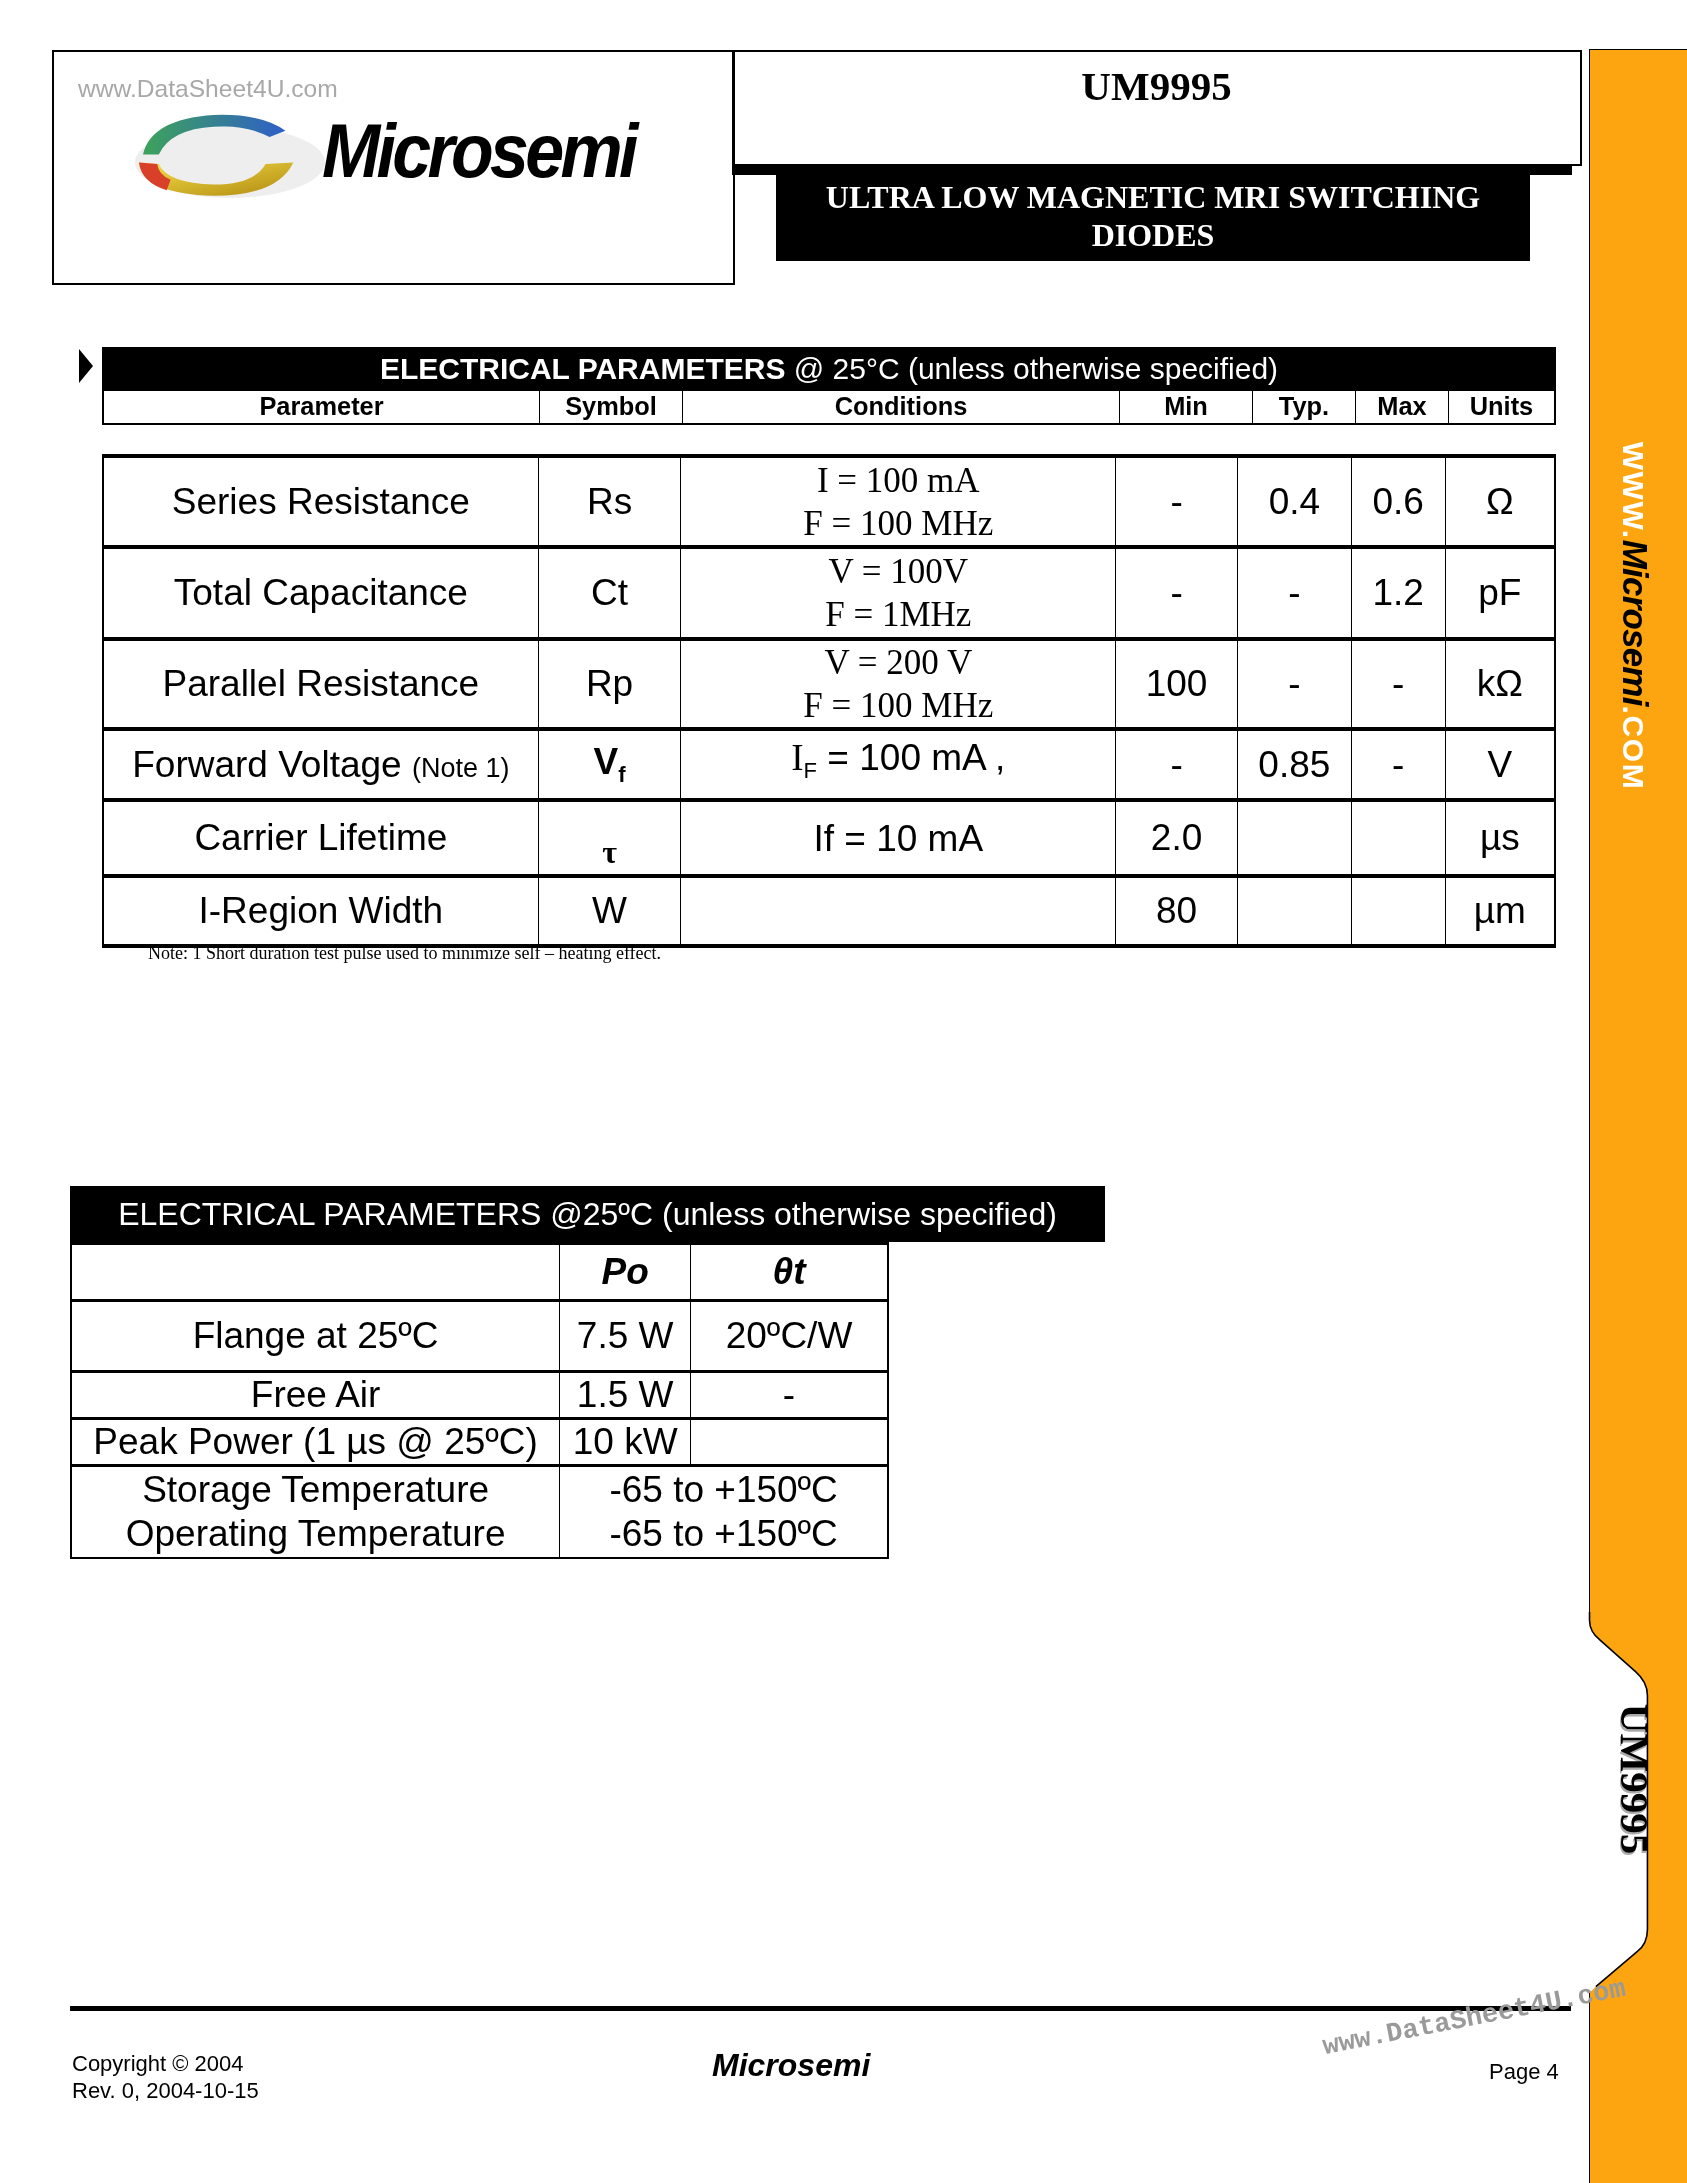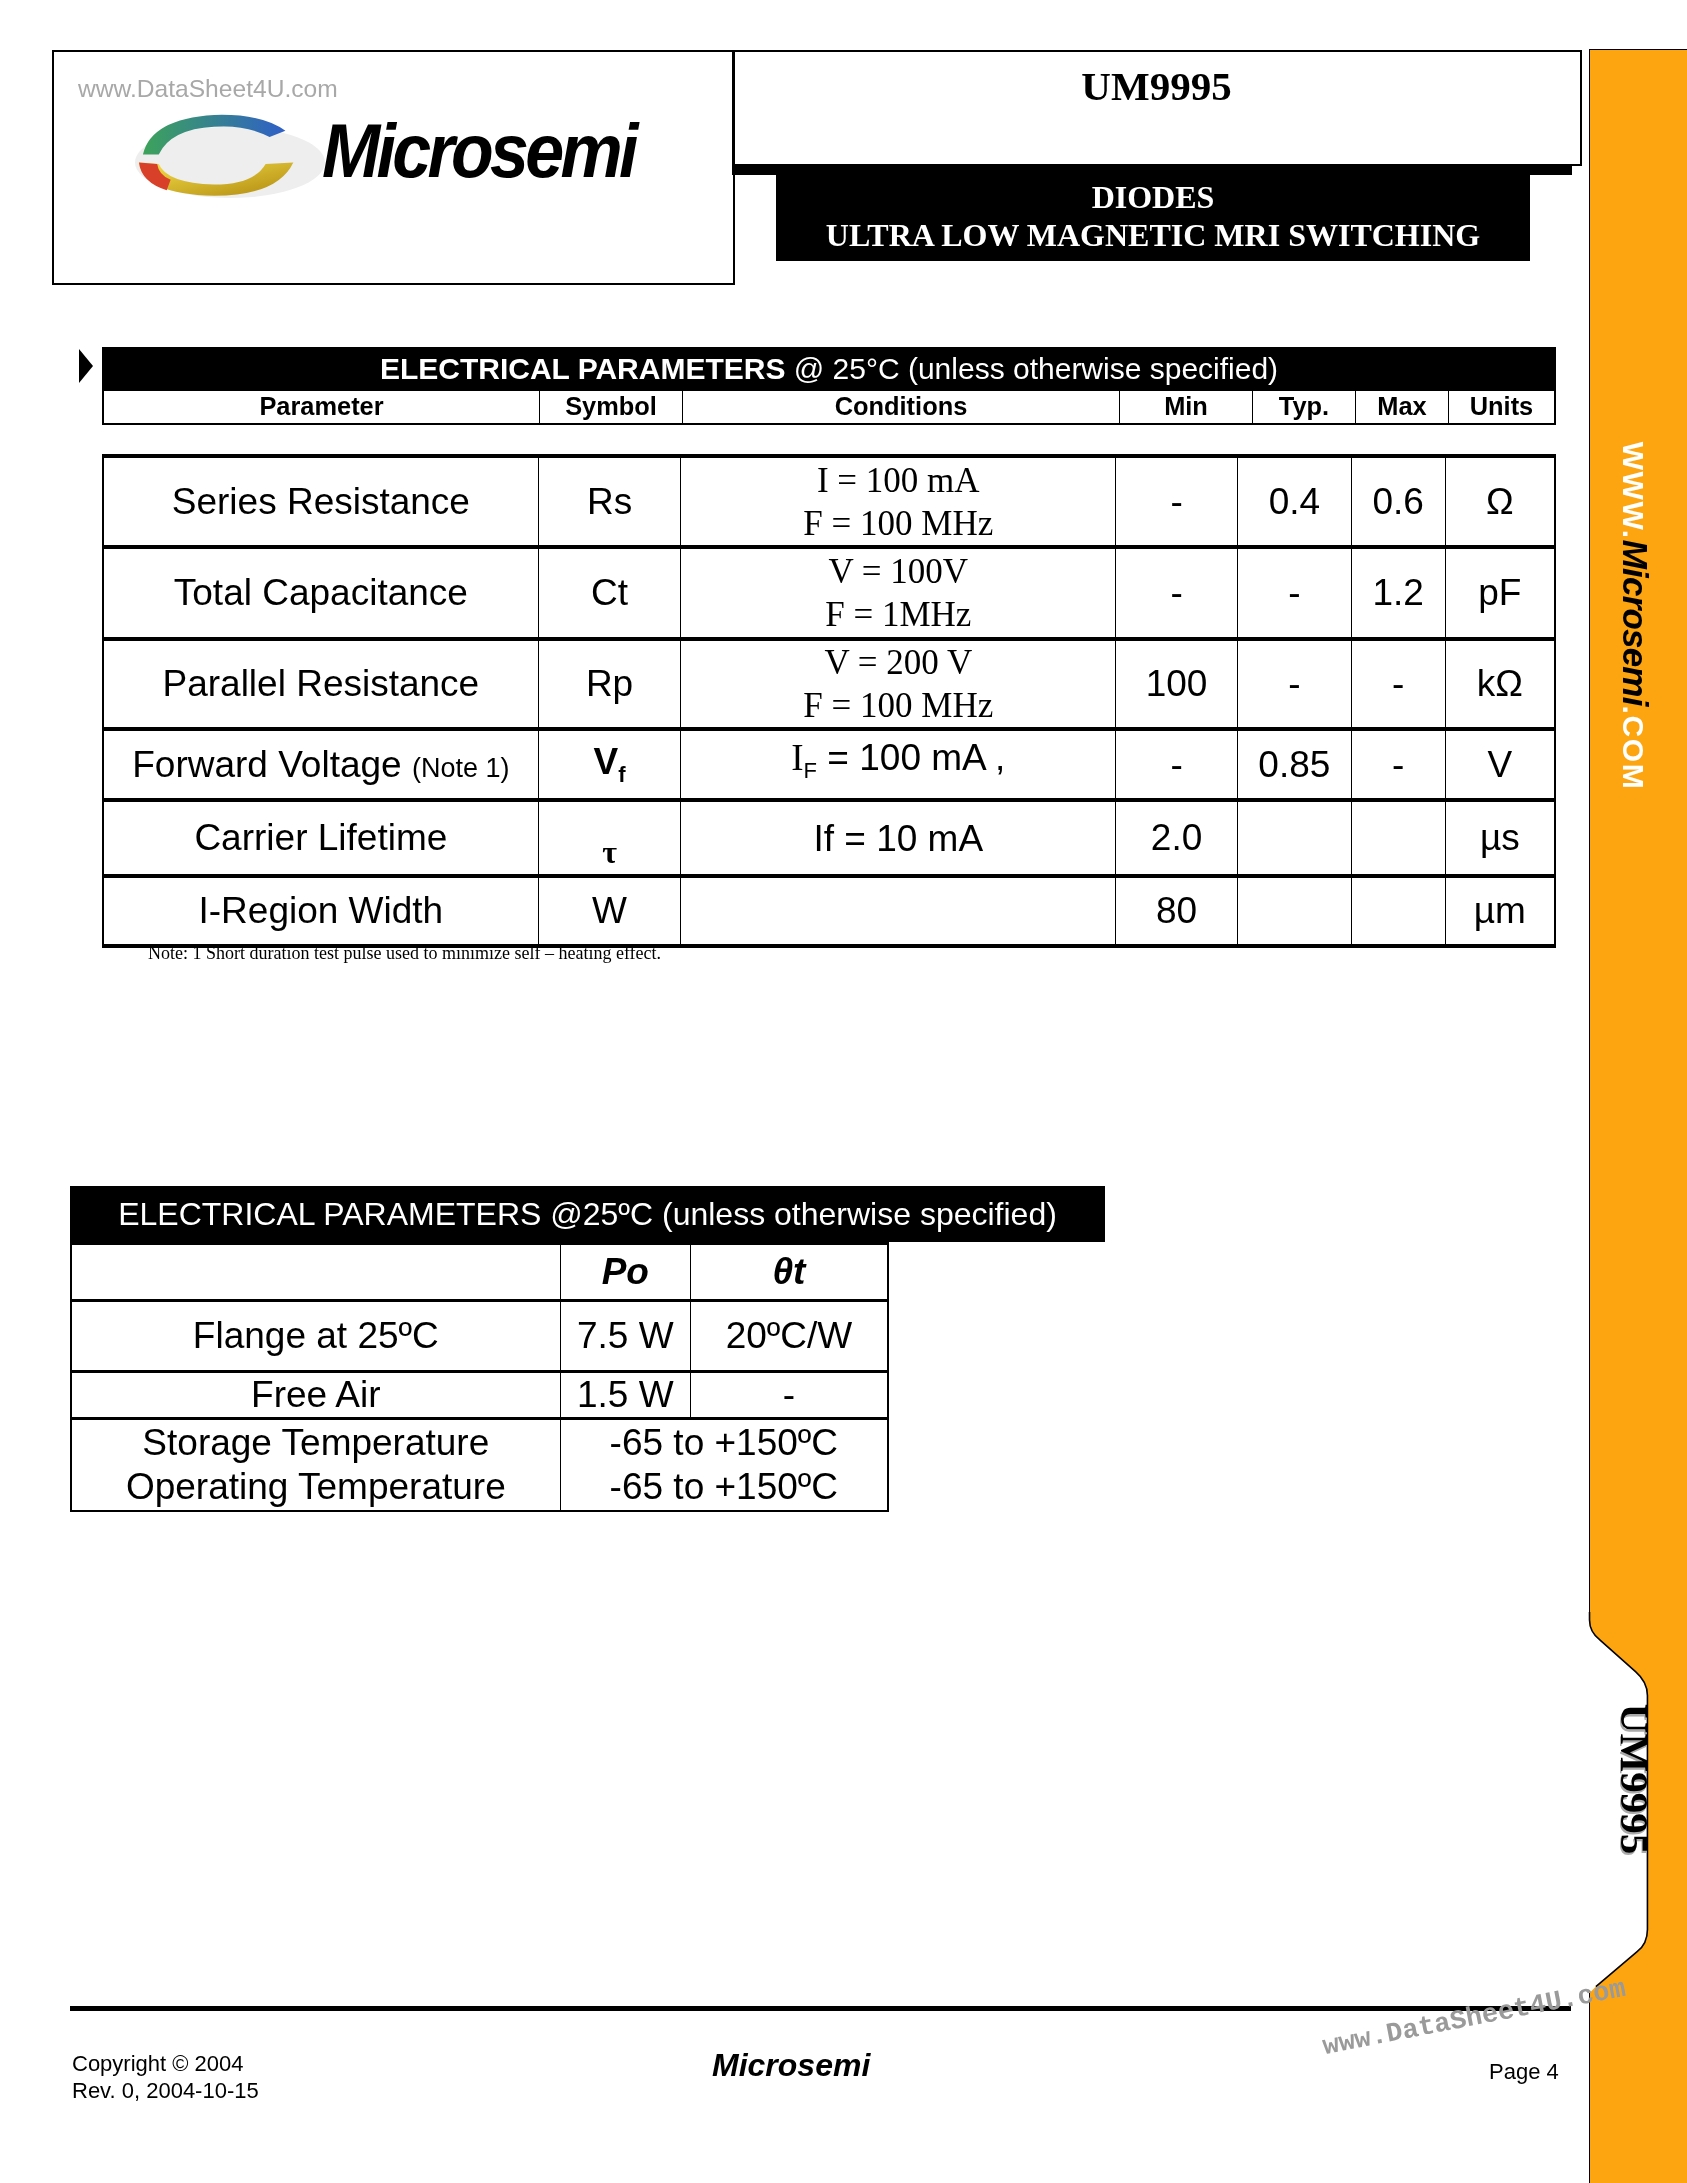--- a/index.html
+++ b/index.html
@@ -91,22 +91,22 @@
   <path d="M15,70 Q20,110 110,112 Q190,112 210,70 L175,72 Q160,98 110,98 Q50,96 40,72 Z" fill="url(#gy)"></path>
   <path d="M15,70 Q18,95 50,105 L55,92 Q40,86 38,72 Z" fill="#d8402a"></path>
 </svg>
 <div class="abs logo-text">Microsemi</div>
 
 <div class="abs part-box">
   <span>UM9995</span>
 </div>
 <div class="abs shadow-strip"></div>
 <div class="abs subtitle-bar">
+  <div>ULTRA LOW MAGNETIC MRI SWITCHING</div>
   <div>DIODES</div>
-  <div>ULTRA LOW MAGNETIC MRI SWITCHING</div>
 </div>
 
 <div class="abs pointer"></div>
 <div class="abs t1-title"><b>ELECTRICAL PARAMETERS</b><span> @ 25°C (unless otherwise specified)</span></div>
 <div class="abs t1-head">
   <div style="width:436px">Parameter</div>
   <div style="width:143px">Symbol</div>
   <div style="width:437px">Conditions</div>
   <div style="width:133px">Min</div>
   <div style="width:103px">Typ.</div>
@@ -208,20 +208,25 @@
   <tr style="height:71px">
     <td>Flange at 25ºC</td>
     <td>7.5 W</td>
     <td>20ºC/W</td>
   </tr>
   <tr style="height:44px">
     <td>Free Air</td>
     <td>1.5 W</td>
     <td>-</td>
   </tr>
+  <tr style="height:44px">
+    <td>Peak Power (1 µs @ 25ºC)</td>
+    <td>10 kW</td>
+    <td></td>
+  </tr>
   <tr style="height:92px">
     <td>
           <div>Storage Temperature</div>
           <div>Operating Temperature</div>
         </td>
     <td colspan="2">
           <div>-65 to +150ºC</div>
           <div>-65 to +150ºC</div>
         </td>
   </tr>

